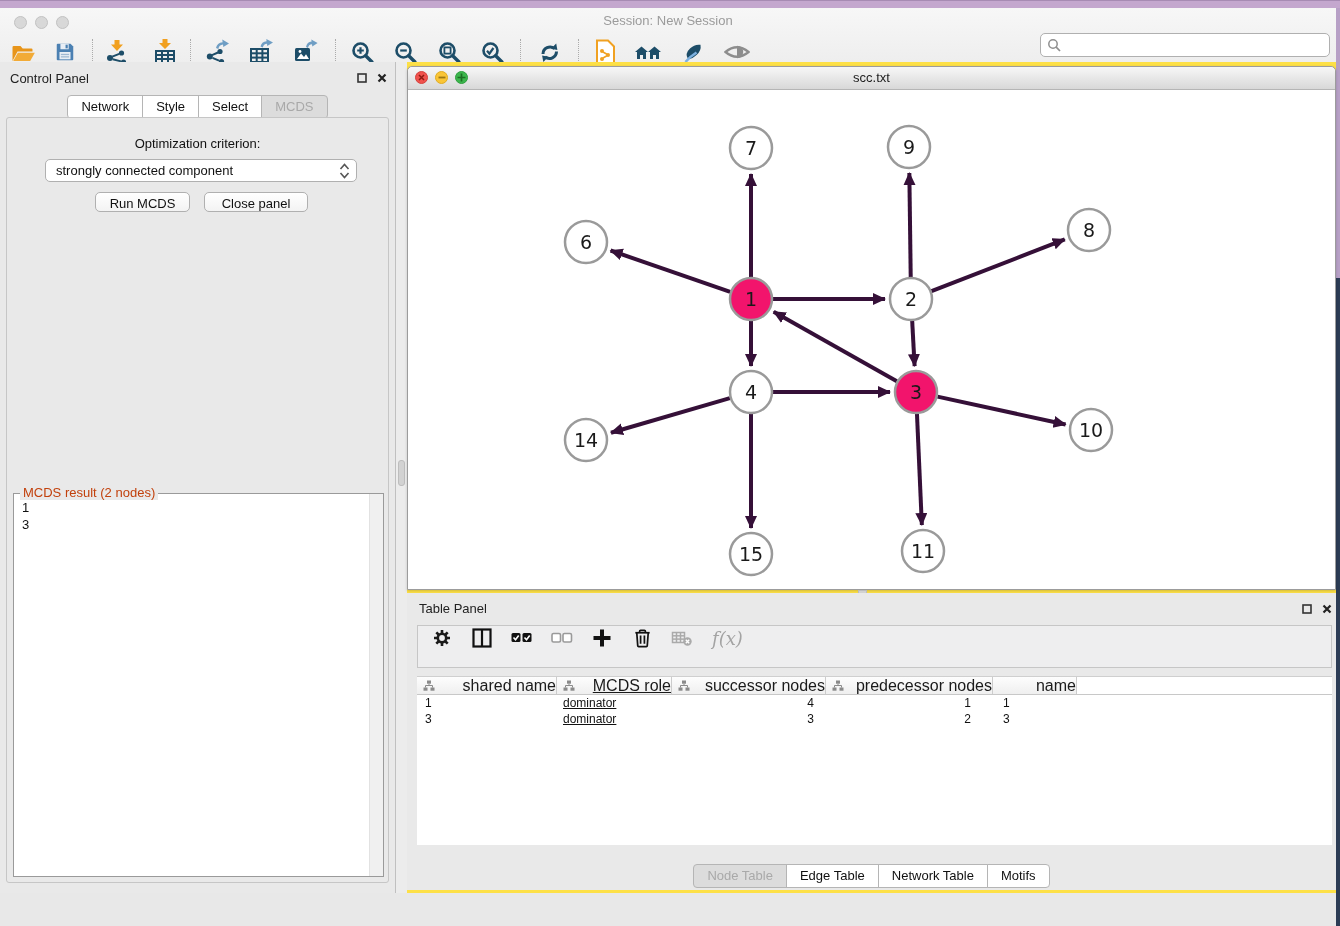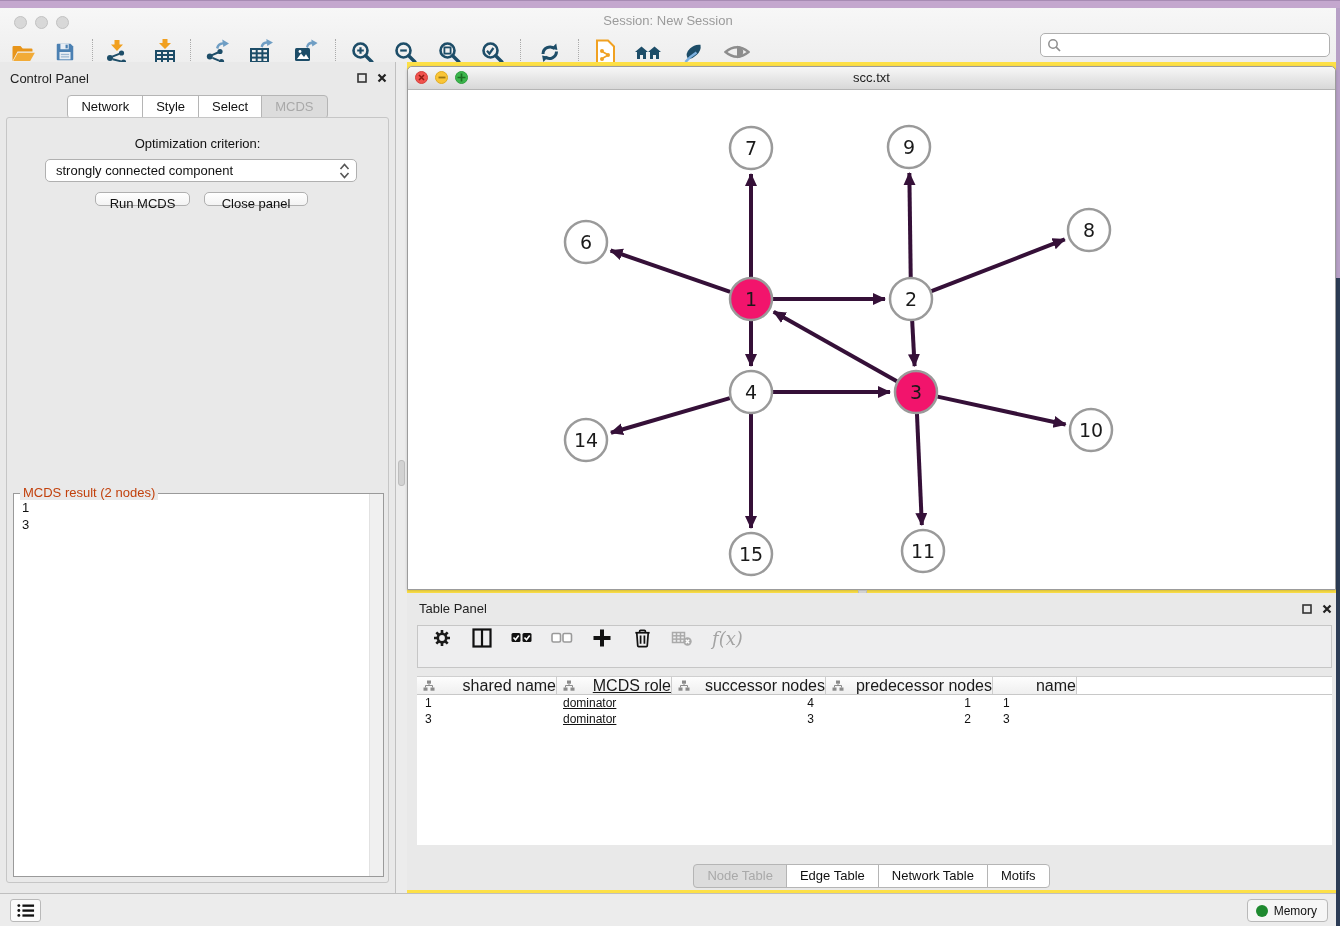--- a/index.html
+++ b/index.html
@@ -36,21 +36,21 @@
   #cp-tabs{top:33px;}
   .tab{font-size:13px;padding:3px 13px 4px;background:#fff;border:1px solid #b5b5b5;margin-left:-1px;color:#111;line-height:15px;}
   .tab:first-child{border-radius:4px 0 0 4px;margin-left:0;}
   .tab:last-child{border-radius:0 4px 4px 0;}
   .tab.selected{background:#dcdcdc;color:#a9a9a9;}
   #cp-content{left:6px;top:55px;width:383px;height:766px;border:1px solid #c6c6c6;border-radius:3px;background:#e9e9e9;box-sizing:border-box;}
   #opt-label{left:0;top:18px;width:100%;text-align:center;font-size:13px;}
   #criterion-select{left:38px;top:41px;width:312px;height:23px;background:#fff;border:1px solid #b0b0b0;border-radius:5px;
                     box-sizing:border-box;display:flex;align-items:center;padding:0 6px 0 10px;font-size:13px;}
   #criterion-select .val{flex:1;}
-  .pbtn{position:absolute;height:14px;background:linear-gradient(#ffffff,#f3f3f3);border:1px solid #b0b0b0;border-radius:5px;
+  .pbtn{position:absolute;height:20px;background:linear-gradient(#ffffff,#f3f3f3);border:1px solid #b0b0b0;border-radius:5px;
         box-sizing:border-box;font-size:13px;text-align:center;line-height:21px;}
   #run-btn{left:88px;top:74px;width:95px;}
   #close-btn{left:197px;top:74px;width:104px;}
   #result-box{left:6px;top:375px;width:371px;height:384px;background:#fff;border:1px solid #9a9a9a;box-sizing:border-box;}
   #result-legend{position:absolute;top:-9px;left:6px;background:#e9e9e9;padding:0 3px;font-size:13px;color:#c2410c;}
   #result-items{padding:5px 0 0 8px;font-size:13px;line-height:17px;}
   #result-scroll{position:absolute;right:0;top:0;bottom:0;width:13px;background:#f0f0f0;border-left:1px solid #e2e2e2;}
 
   
   #v-splitter{left:396px;top:54px;width:11px;height:831px;background:#ececec;}
@@ -570,33 +570,13 @@
 
       <div class="tabrow" id="tp-tabs">
         <div class="tab selected">Node Table</div>
         <div class="tab">Edge Table</div>
         <div class="tab">Network Table</div>
         <div class="tab">Motifs</div>
       </div>
     </div>
   </div>
 
-  <div class="abs" id="statusbar">
-    <div class="abs" id="list-btn">
-      <span>
-          <svg width="20" height="17" viewBox="0 0 22 19">
-            <g fill="#111">
-              <circle cx="3" cy="4" r="1.6"></circle>
-              <rect x="7" y="2.8" width="13" height="2.6"></rect>
-              <circle cx="3" cy="9.5" r="1.6"></circle>
-              <rect x="7" y="8.3" width="13" height="2.6"></rect>
-              <circle cx="3" cy="15" r="1.6"></circle>
-              <rect x="7" y="13.8" width="13" height="2.6"></rect>
-            </g>
-          </svg>
-        </span>
-    </div>
-    <div class="abs" id="memory-btn">
-      <span id="memory-dot"></span>
-      <span>Memory</span>
-    </div>
-  </div>
 </div>
 
 </body></html>

